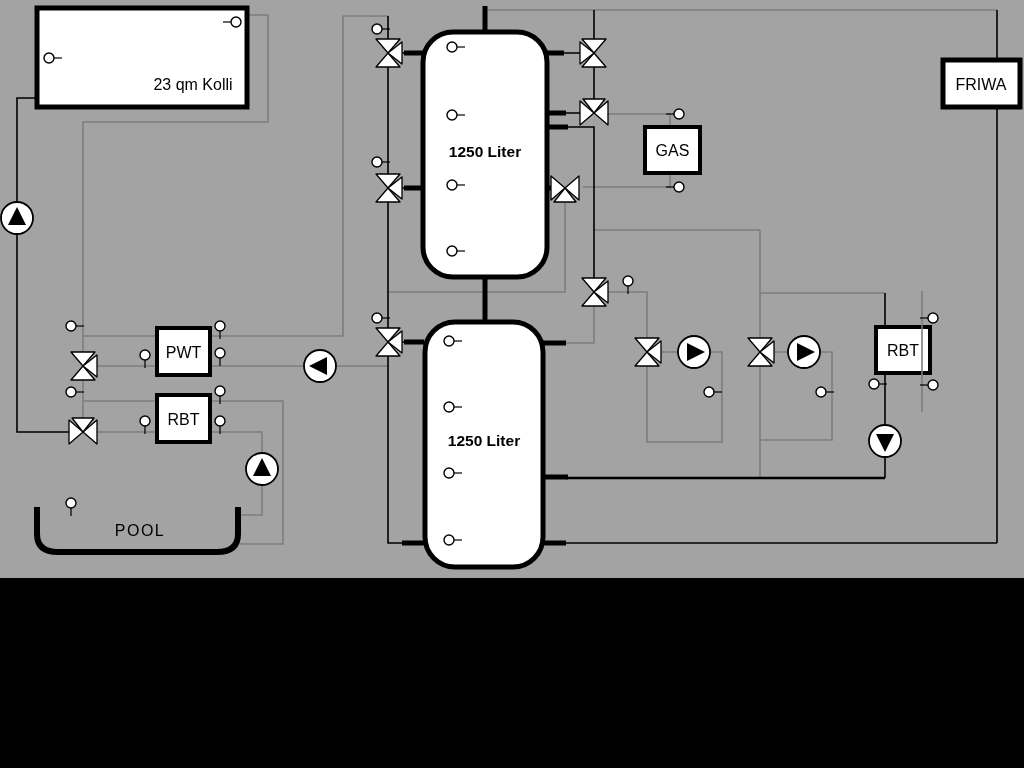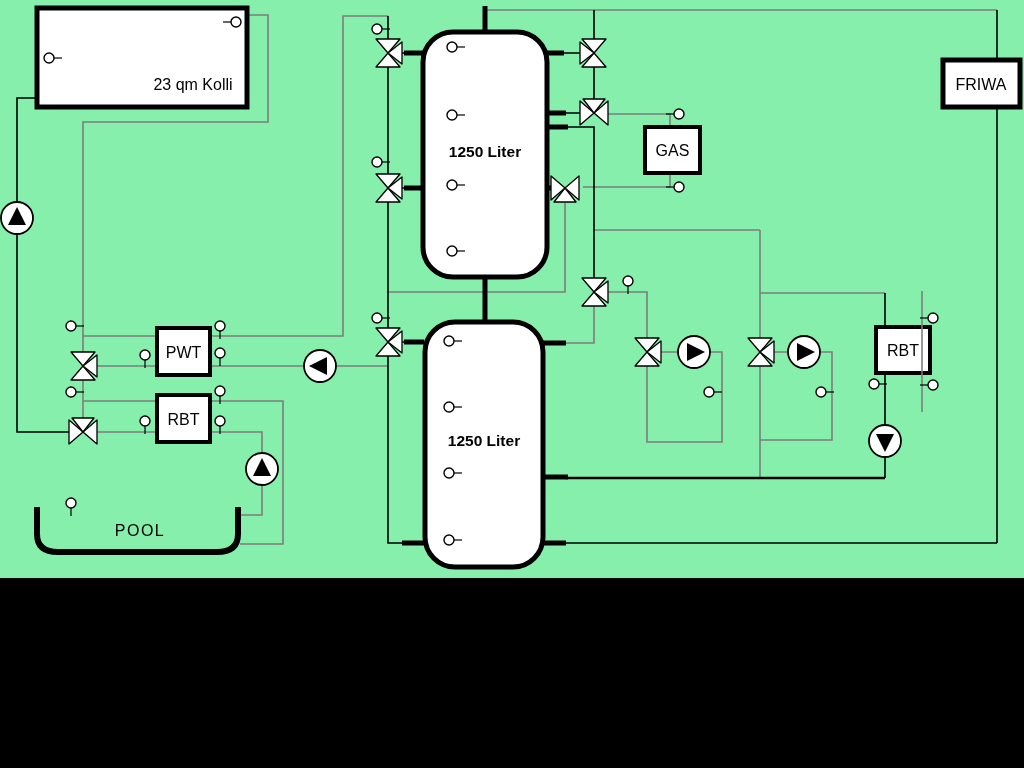--- a/index.html
+++ b/index.html
@@ -1,16 +1,16 @@
 <!DOCTYPE html>
 <html><head>
 <meta charset="utf-8">
 <style>
   html,body{margin:0;padding:0;background:#fff;}
-  .stage{position:relative;width:1024px;height:768px;background:#86efac;overflow:hidden;
+  .stage{position:relative;width:1024px;height:768px;background:#a3a3a3;overflow:hidden;
          font-family:"Liberation Sans", sans-serif;}
   .letterbox{position:absolute;left:0;top:578px;width:1024px;height:190px;background:#000;}
   svg{position:absolute;left:0;top:0;}
   svg text{font-family:"Liberation Sans", sans-serif;fill:#000;}
   .boxlabel{font-size:16px;}
   .tanklabel{font-size:15.5px;font-weight:bold;}
   .poollabel{font-size:16px;letter-spacing:1.5px;}
 </style>
 </head>
 <body>

